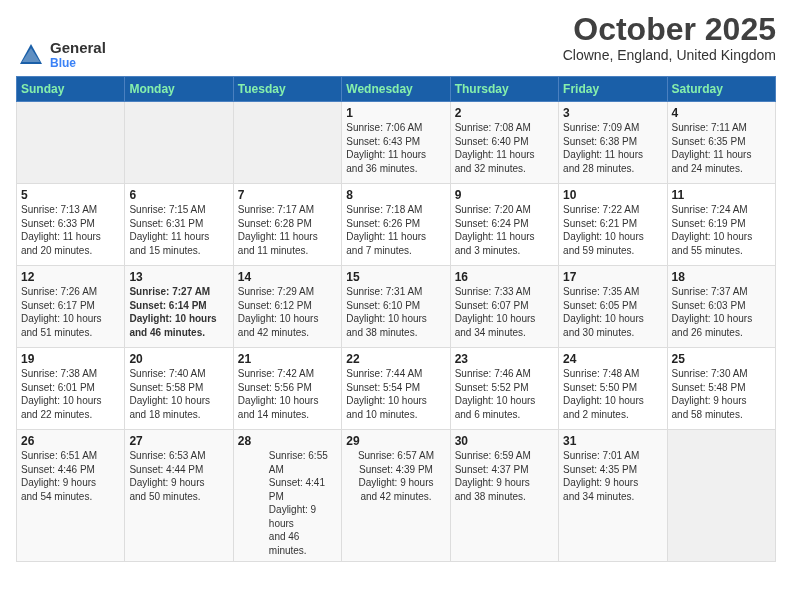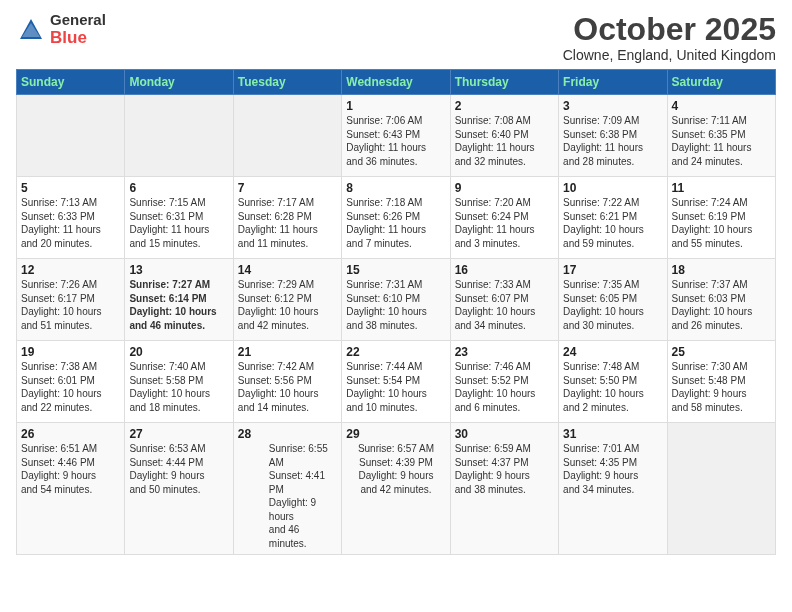--- a/index.html
+++ b/index.html
@@ -16,36 +16,36 @@
       padding: 12px 16px;
     }
     .header {
       display: flex;
       justify-content: space-between;
       align-items: flex-start;
       margin-bottom: 6px;
     }
     .logo {
       display: flex;
-      align-items: center;
+      margin-top: 28px;
     }
     .logo-text {
       display: flex;
       flex-direction: column;
       line-height: 1.1;
     }
     .logo-general {
       font-size: 15px;
       font-weight: bold;
       color: #333;
     }
     .logo-blue {
-      font-size: 17px;
-      font-weight: bold;
-      color: #ef4444;
+      font-size: 12px;
+      font-weight: bold;
+      color: #3b82f6;
     }
     .logo-icon {
       width: 30px;
       height: 30px;
       margin-right: 4px;
     }
     .title-block {
       text-align: right;
     }
     .month-title {

